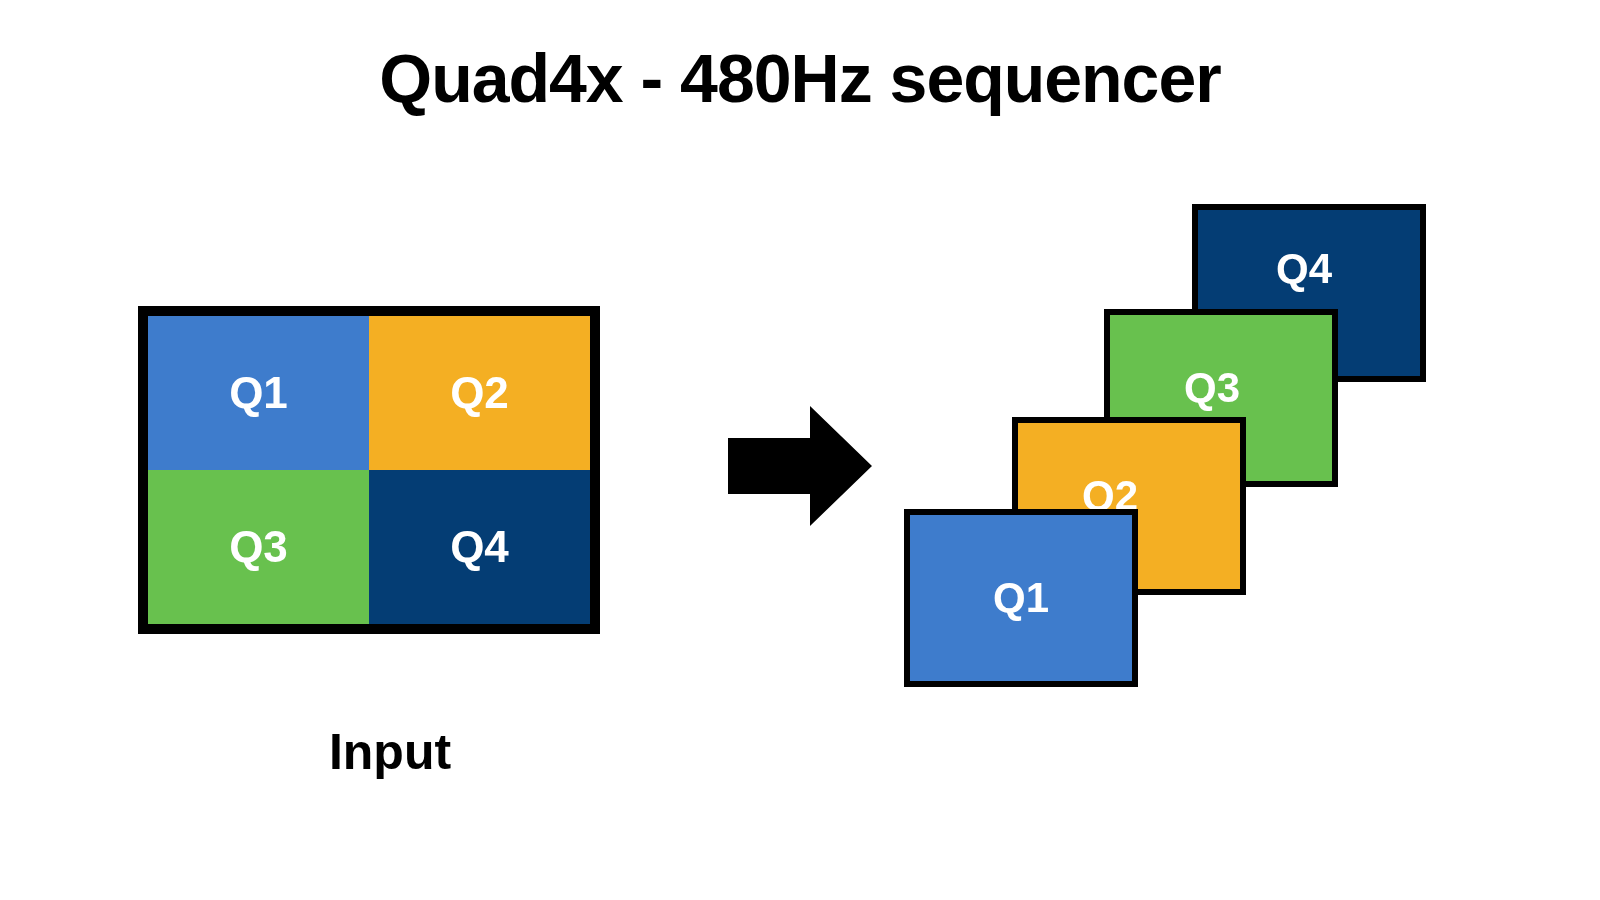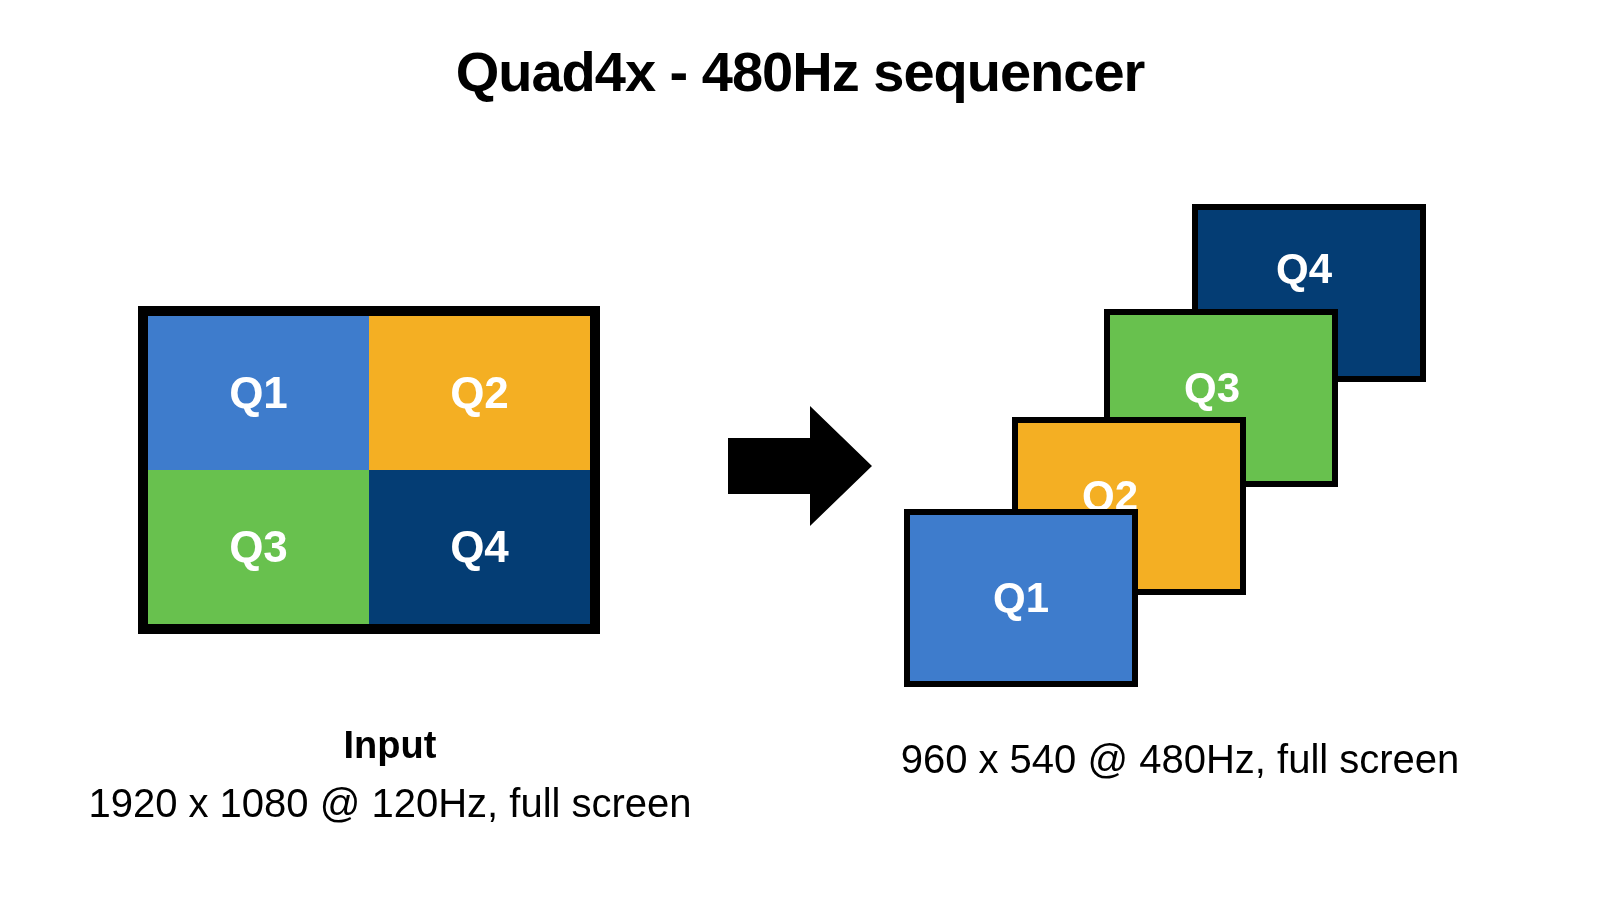--- a/index.html
+++ b/index.html
@@ -16,21 +16,21 @@
     color: #000000;
   }
 
   
   #title {
     position: absolute;
     left: 0;
     top: 44px;
     width: 1600px;
     text-align: center;
-    font-size: 56px;
+    font-size: 68px;
     font-weight: 700;
     letter-spacing: -1px;
     line-height: 1;
     color: #000000;
     white-space: nowrap;
   }
 
   
   #input-panel {
     position: absolute;
@@ -110,21 +110,21 @@
   #out-card-3 .out-label { left: 78px;  top: 38px; }
 
   
   .caption-block {
     position: absolute;
     text-align: center;
   }
   #caption-input  { left: 30px;  top: 724px; width: 720px; }
   #caption-output { left: 820px; top: 724px; width: 720px; }
   .caption-title {
-    font-size: 38px;
+    font-size: 50px;
     font-weight: 700;
     line-height: 1.15;
     color: #000000;
   }
   .caption-sub {
     margin-top: 12px;
     font-size: 40px;
     font-weight: 400;
     line-height: 1.15;
     color: #000000;
@@ -169,18 +169,16 @@
   <div class="out-card" id="out-card-2" style="background: rgb(104, 193, 78);">
     <span class="out-label">Q3</span>
   </div>
   <div class="out-card" id="out-card-3" style="background: rgb(4, 61, 116);">
     <span class="out-label">Q4</span>
   </div>
 </div>
 
 <div class="caption-block" id="caption-input">
   <div class="caption-title">Input</div>
-  <div class="caption-sub">1920 x 1080 @ 120Hz, full screen</div>
 </div>
 
 <div class="caption-block" id="caption-output">
-  <div class="caption-sub">960 x 540 @ 480Hz, full screen</div>
 </div>
 
 </body></html>

